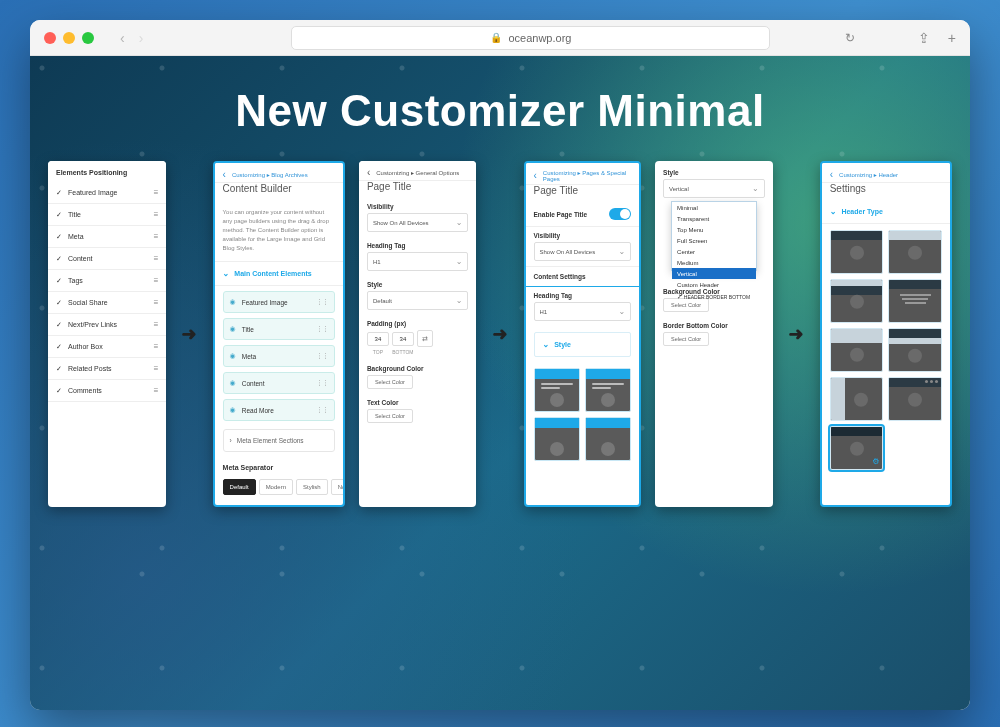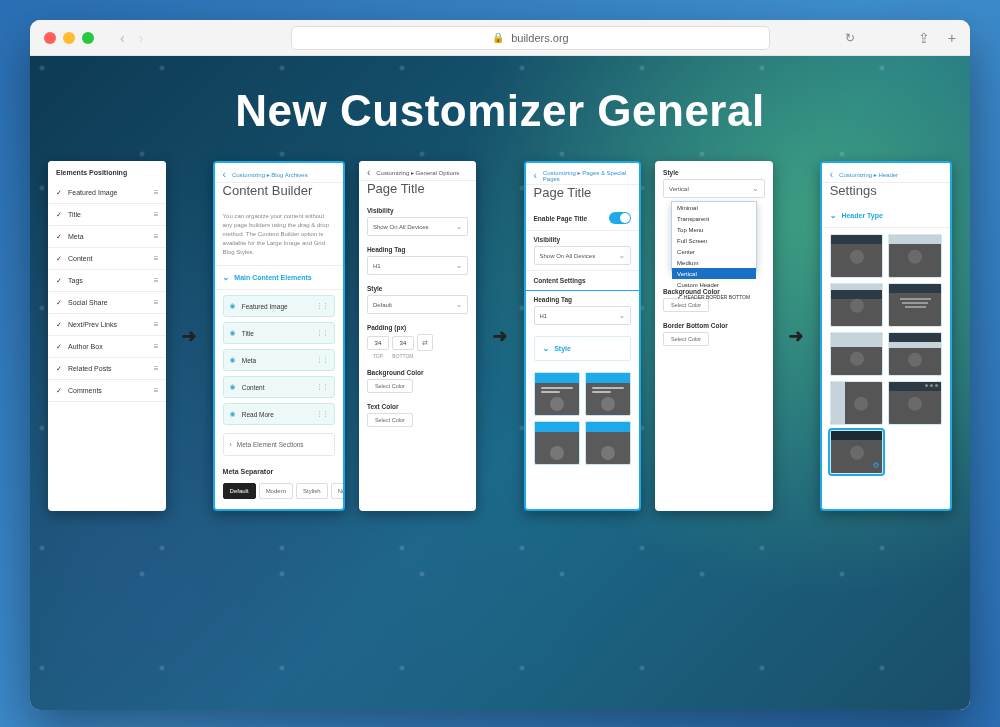--- a/index.html
+++ b/index.html
@@ -82,21 +82,21 @@
 
   .arrow { align-self:center; font-size:18px; color:#222; font-weight:bold; padding:0 2px 0;}
 
   .p1b { width:135px; }
   .crumb {
     display:flex; align-items:center; gap:6px; padding:6px 8px 2px;
     background:#fff; color:#3294d8; font-size:6px;
     border-bottom:1px solid #eee;
   }
   .crumb .back { font-size:10px; }
-  .crumb-title { font-size:13px; color:#555; padding:0 8px 6px; }
+  .crumb-title { font-size:10px; color:#555; padding:0 8px 6px; }
   .desc { padding:8px; color:#888; font-size:6px; line-height:1.5; border-bottom:1px solid #eee;}
   .accord {
     display:flex; align-items:center; gap:5px; padding:7px 8px;
     color:#1ea9e8; font-weight:600; font-size:7px;
     border-bottom:1px solid #eee; background:#fff;
   }
   .accord .chev { font-size:8px; }
   .bitem {
     display:flex; align-items:center; gap:6px;
     margin:5px 8px; padding:6px 6px;
@@ -185,33 +185,33 @@
       <span class="dot red"></span>
       <span class="dot yellow"></span>
       <span class="dot green"></span>
     </div>
     <div class="navbtns">
       <span>‹</span>
       <span style="opacity:.4">›</span>
     </div>
     <div class="urlbar">
       <span class="lockicon">🔒</span>
-      <span>builders.org</span>
+      <span>oceanwp.org</span>
     </div>
     <span class="reload">↻</span>
     <div class="rightbtns">
       <span>⇪</span>
       <span>+</span>
     </div>
   </div>
 
   <div class="page">
     <div class="pattern"></div>
 
-    <h1 class="hero">New Customizer General</h1>
+    <h1 class="hero">New Customizer Minimal</h1>
 
     <div class="boards">
 
       <div class="panel p1a">
         <div class="hdr">Elements Positioning</div>
         <div id="p1a-rows">
             <div class="row">
               <span class="chk">✓</span>
               <span>Featured Image</span>
               <span class="drag">≡</span>

